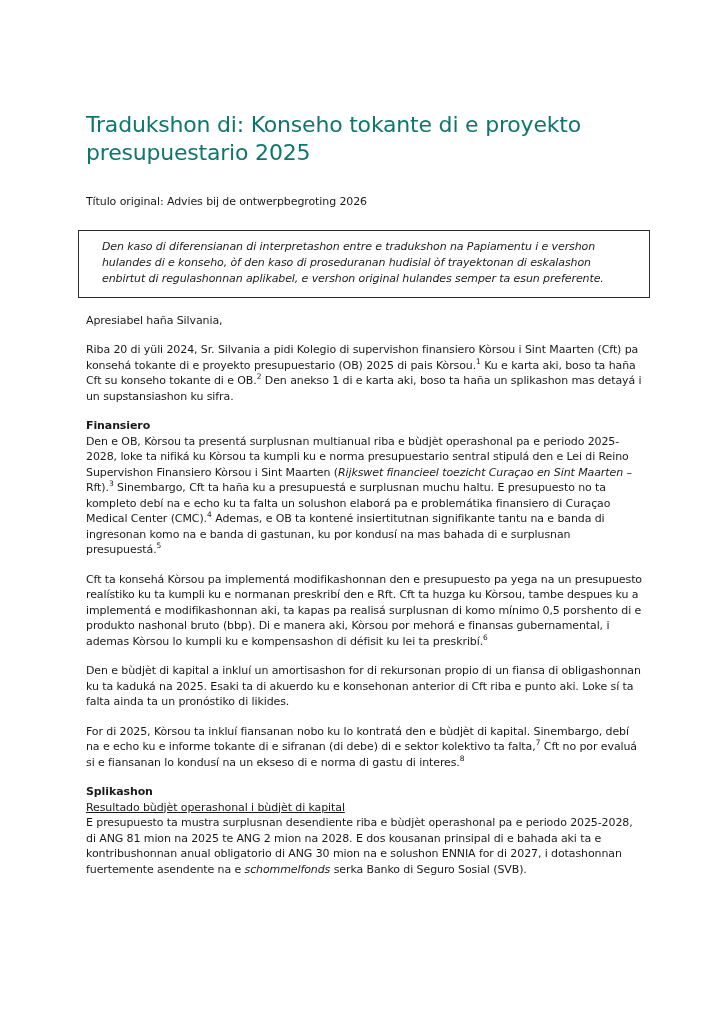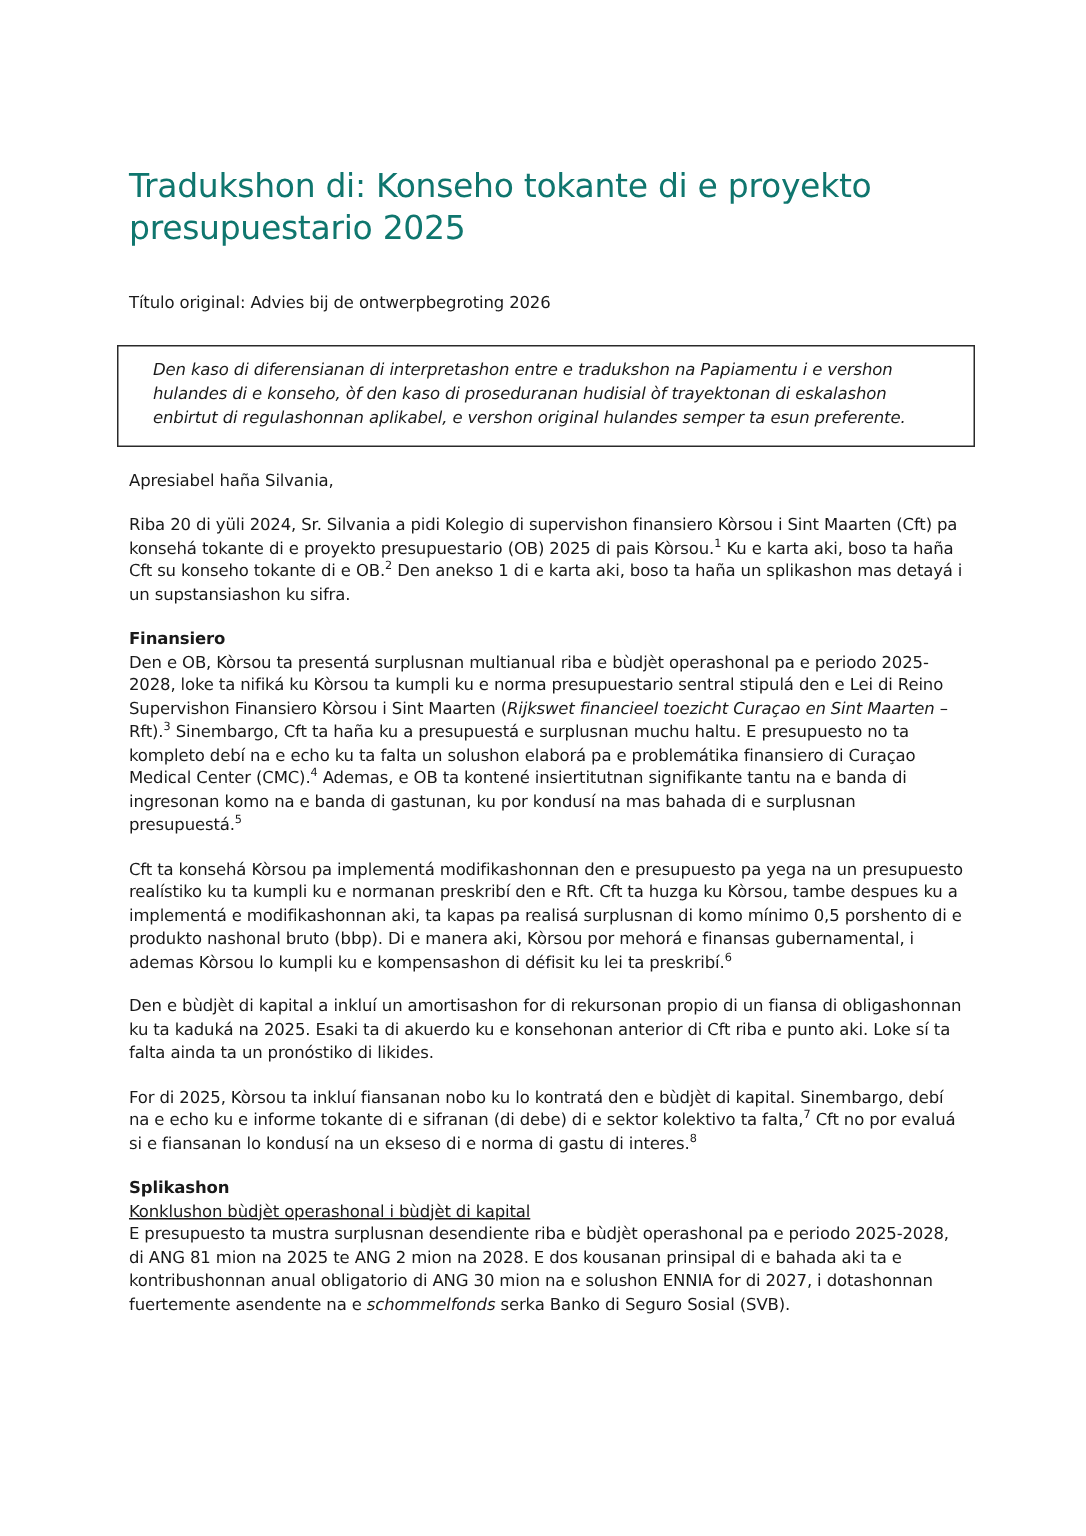--- a/index.html
+++ b/index.html
@@ -132,17 +132,17 @@
     <h2 class="sec-heading">Finansiero</h2>
     <p class="body-par"><span>Den e OB, Kòrsou ta presentá surplusnan multianual riba e bùdjèt operashonal pa e periodo 2025-2028, loke ta nifiká ku Kòrsou ta kumpli ku e norma presupuestario sentral stipulá den e Lei di Reino Supervishon Finansiero Kòrsou i Sint Maarten (</span><i>Rijkswet financieel toezicht Curaçao en Sint Maarten</i><span> – Rft).</span><sup>3</sup><span> Sinembargo, Cft ta haña ku a presupuestá e surplusnan muchu haltu. E presupuesto no ta kompleto debí na e echo ku ta falta un solushon elaborá pa e problemátika finansiero di Curaçao Medical Center (CMC).</span><sup>4</sup><span> Ademas, e OB ta kontené insiertitutnan signifikante tantu na e banda di ingresonan komo na e banda di gastunan, ku por kondusí na mas bahada di e surplusnan presupuestá.</span><sup>5</sup></p>
 
     <p class="body-par"><span>Cft ta konsehá Kòrsou pa implementá modifikashonnan den e presupuesto pa yega na un presupuesto realístiko ku ta kumpli ku e normanan preskribí den e Rft. Cft ta huzga ku Kòrsou, tambe despues ku a implementá e modifikashonnan aki, ta kapas pa realisá surplusnan di komo mínimo 0,5 porshento di e produkto nashonal bruto (bbp). Di e manera aki, Kòrsou por mehorá e finansas gubernamental, i ademas Kòrsou lo kumpli ku e kompensashon di défisit ku lei ta preskribí.</span><sup>6</sup></p>
 
     <p class="body-par"><span>Den e bùdjèt di kapital a inkluí un amortisashon for di rekursonan propio di un fiansa di obligashonnan ku ta kaduká na 2025. Esaki ta di akuerdo ku e konsehonan anterior di Cft riba e punto aki. Loke sí ta falta ainda ta un pronóstiko di likides.</span></p>
 
     <p class="body-par"><span>For di 2025, Kòrsou ta inkluí fiansanan nobo ku lo kontratá den e bùdjèt di kapital. Sinembargo, debí na e echo ku e informe tokante di e sifranan (di debe) di e sektor kolektivo ta falta,</span><sup>7</sup><span> Cft no por evaluá si e fiansanan lo kondusí na un ekseso di e norma di gastu di interes.</span><sup>8</sup></p>
 
     <h2 class="sec-heading">Splikashon</h2>
-    <p class="subheading">Konklushon bùdjèt operashonal i bùdjèt di kapital</p>
+    <p class="subheading">Resultado bùdjèt operashonal i bùdjèt di kapital</p>
     <p class="body-par"><span>E presupuesto ta mustra surplusnan desendiente riba e bùdjèt operashonal pa e periodo 2025-2028, di ANG 81 mion na 2025 te ANG 2 mion na 2028. E dos kousanan prinsipal di e bahada aki ta e kontribushonnan anual obligatorio di ANG 30 mion na e solushon ENNIA for di 2027, i dotashonnan fuertemente asendente na e </span><i>schommelfonds</i><span> serka Banko di Seguro Sosial (SVB).</span></p>
 
   </div>
 </div>
 
 </body></html>

